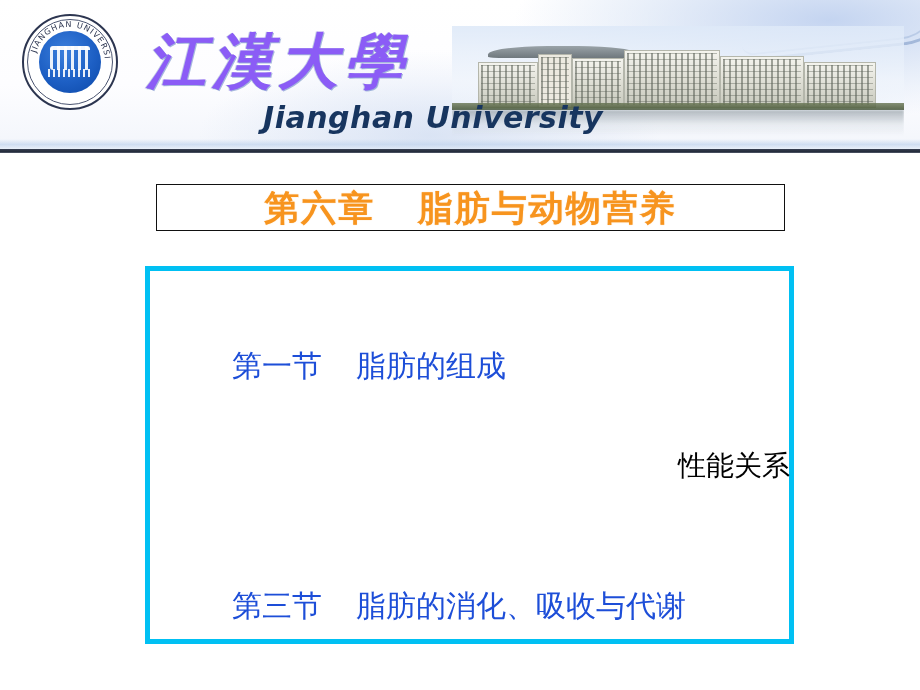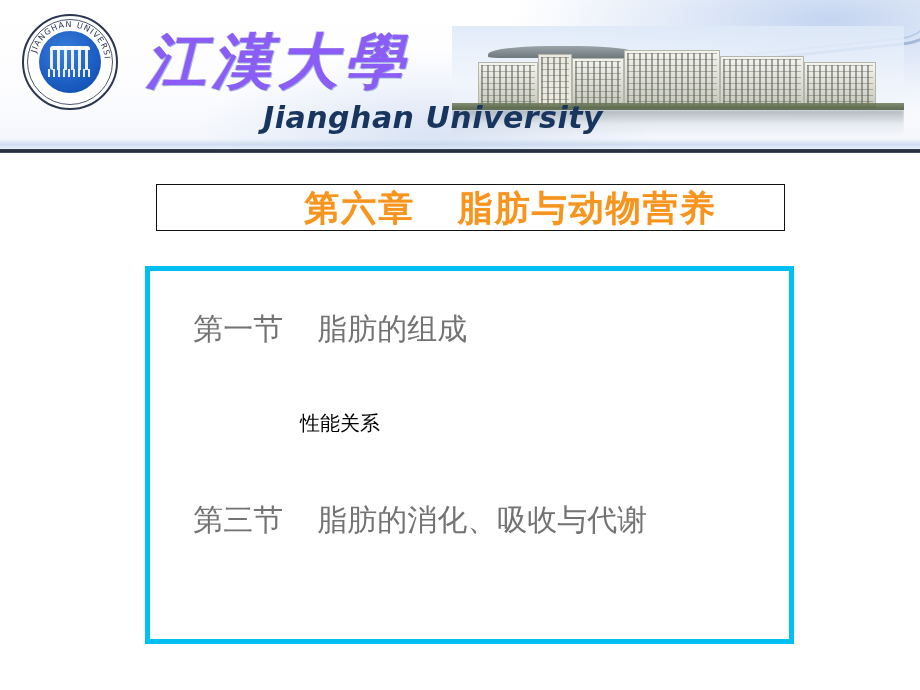--- a/index.html
+++ b/index.html
@@ -230,57 +230,58 @@
     height: 52px;
     line-height: 52px;
     text-align: center;
     font-family: "DejaVu Sans", "Liberation Sans", sans-serif;
     font-size: 35px;
     font-weight: 700;
     color: #F7941E;
     letter-spacing: 2px;
     white-space: pre;
     text-shadow: 0 0 1px rgba(247,148,30,0.6);
-    margin-left: 40px;
   }
 
   
   .toc-box {
     position: absolute;
     left: 145px;
     top: 266px;
     width: 649px;
     height: 378px;
     border: 5px solid #00C0F3;
     box-sizing: border-box;
     background: #ffffff;
   }
   .toc-list {
     position: absolute;
     left: 160px;
     top: 272px;
     width: 630px;
   }
   .toc-item {
-    font-family: Liberation Sans, sans-serif;
+    font-family: Liberation Mono, monospace;
     font-size: 30px;
     font-weight: 400;
-    color: #737373;
+    color: #1d4ed8;
     white-space: pre;
     line-height: 1.28;
+    margin-top: 39px;
   }
   .toc-item .lbl { }
   .toc-item .sep { display: inline-block; width: 34px; }
   .toc-line2 {
-    font-family: Liberation Serif, serif;
-    font-size: 20px;
+    font-family: Liberation Mono, monospace;
+    font-size: 28px;
     color: #000000;
     white-space: pre;
     line-height: 1.28;
     padding-left: 140px;
+    text-align: right;
   }
   .gap-a { height: 24px; }
   .gap-b { height: 26px; }
 </style>
 </head>
 <body>
 
 <div class="banner">
   <div class="banner-sky"></div>
   <div class="banner-swoosh"></div>

